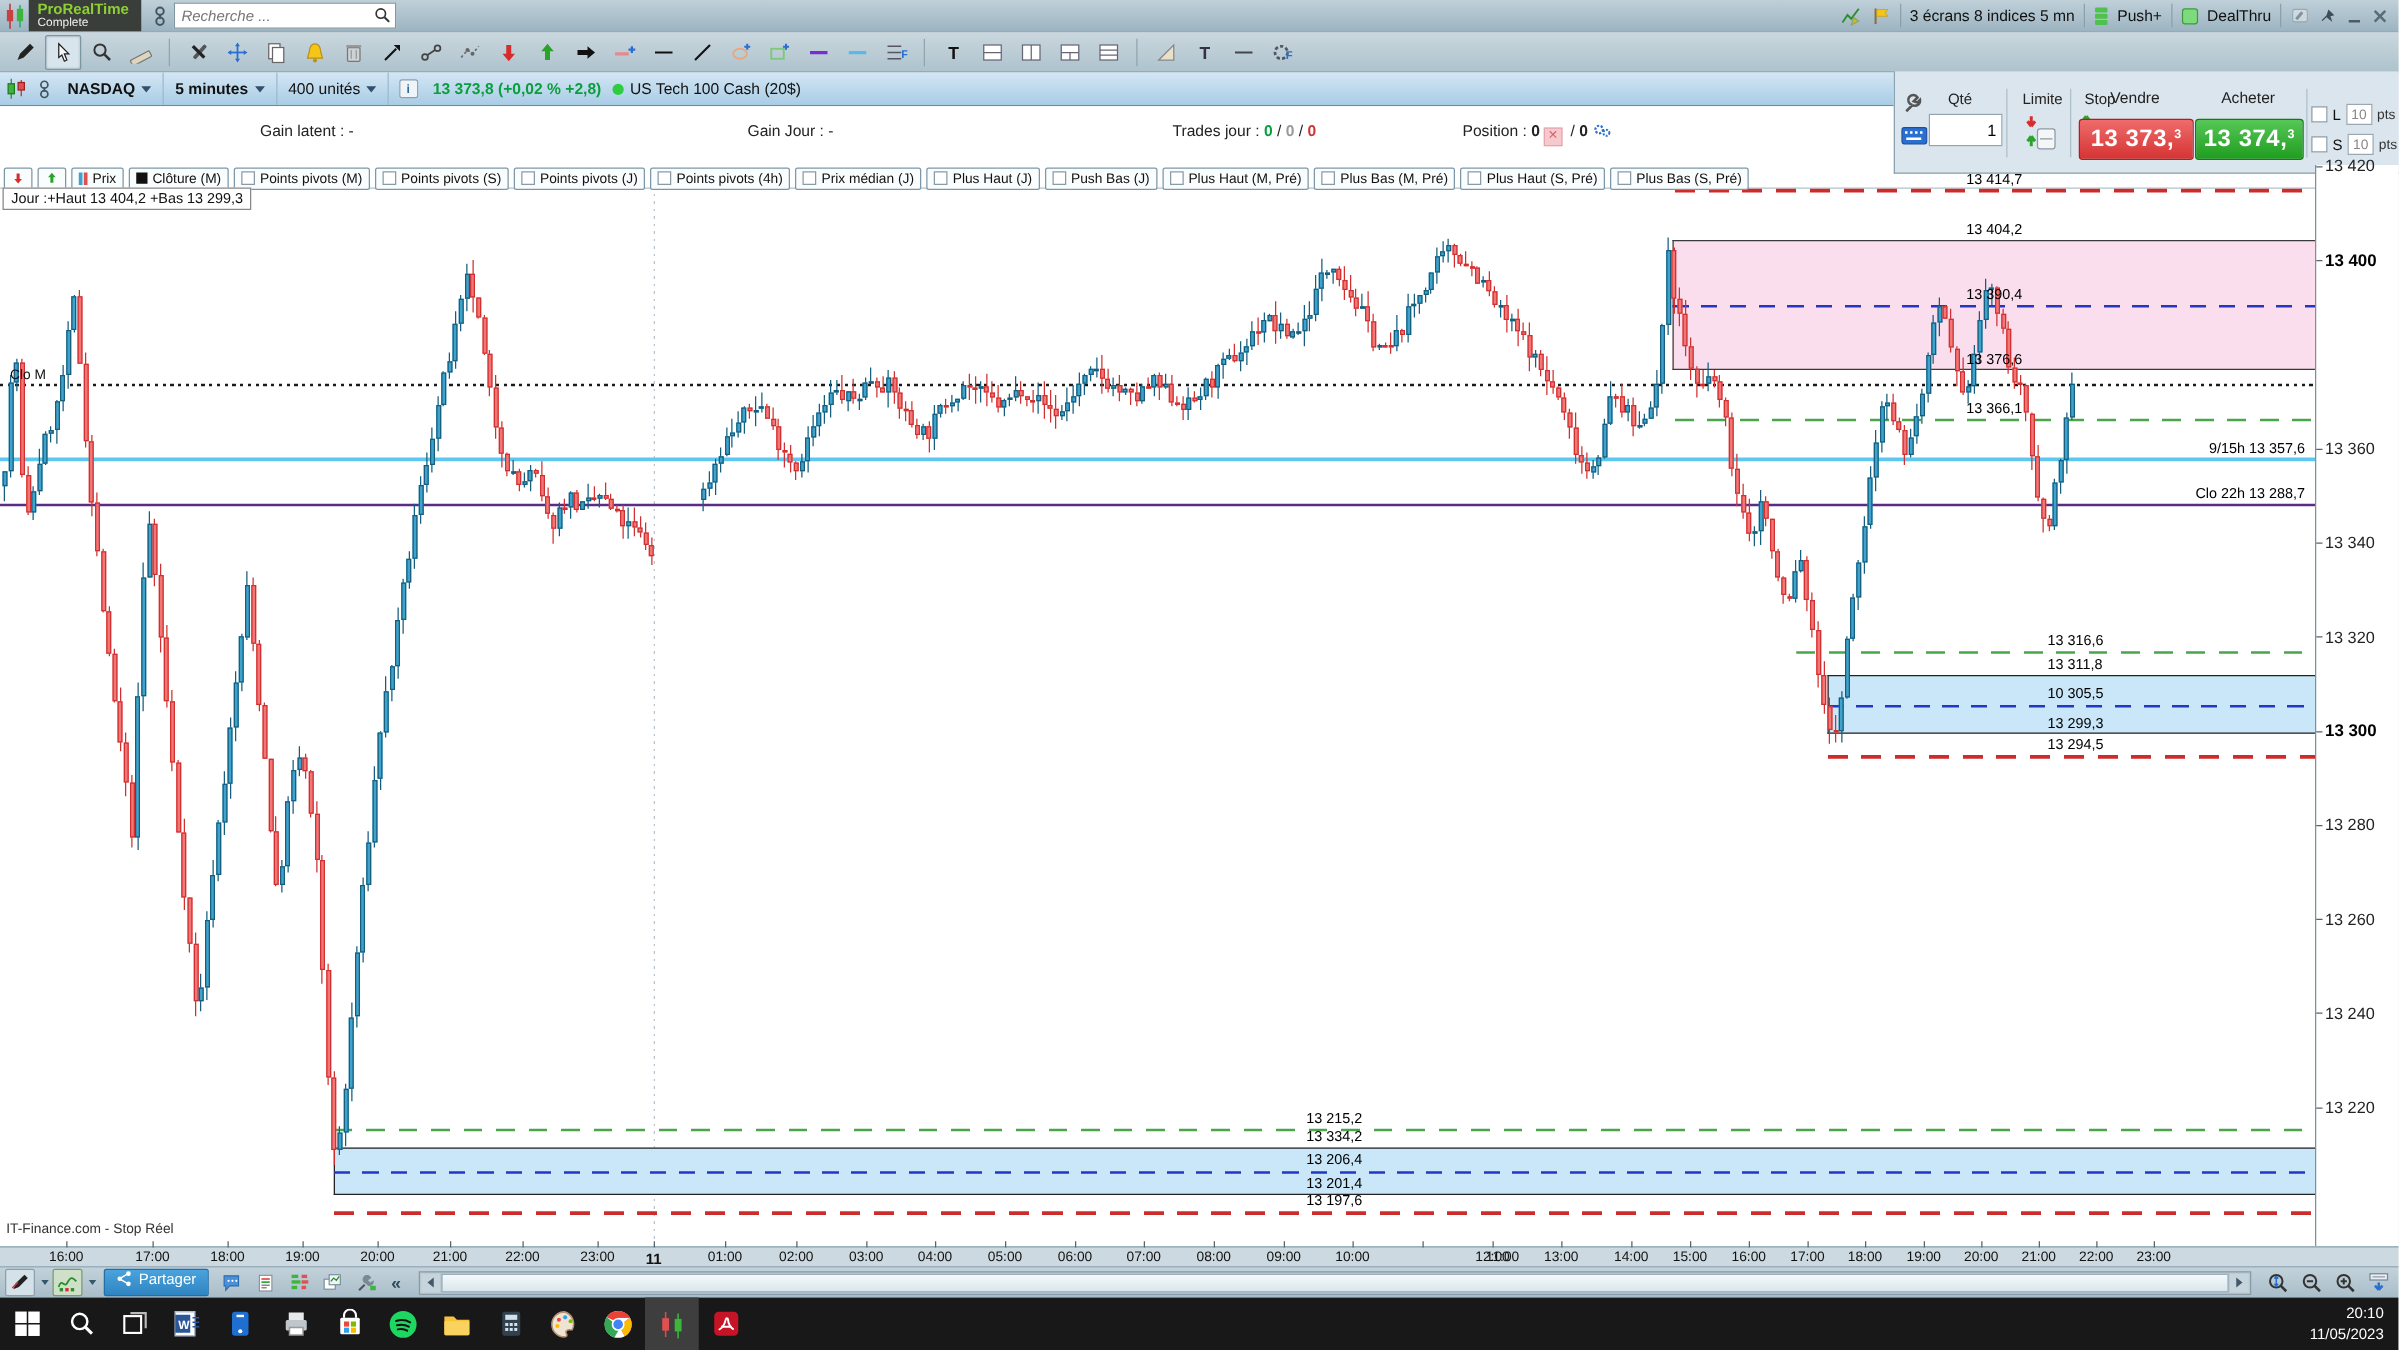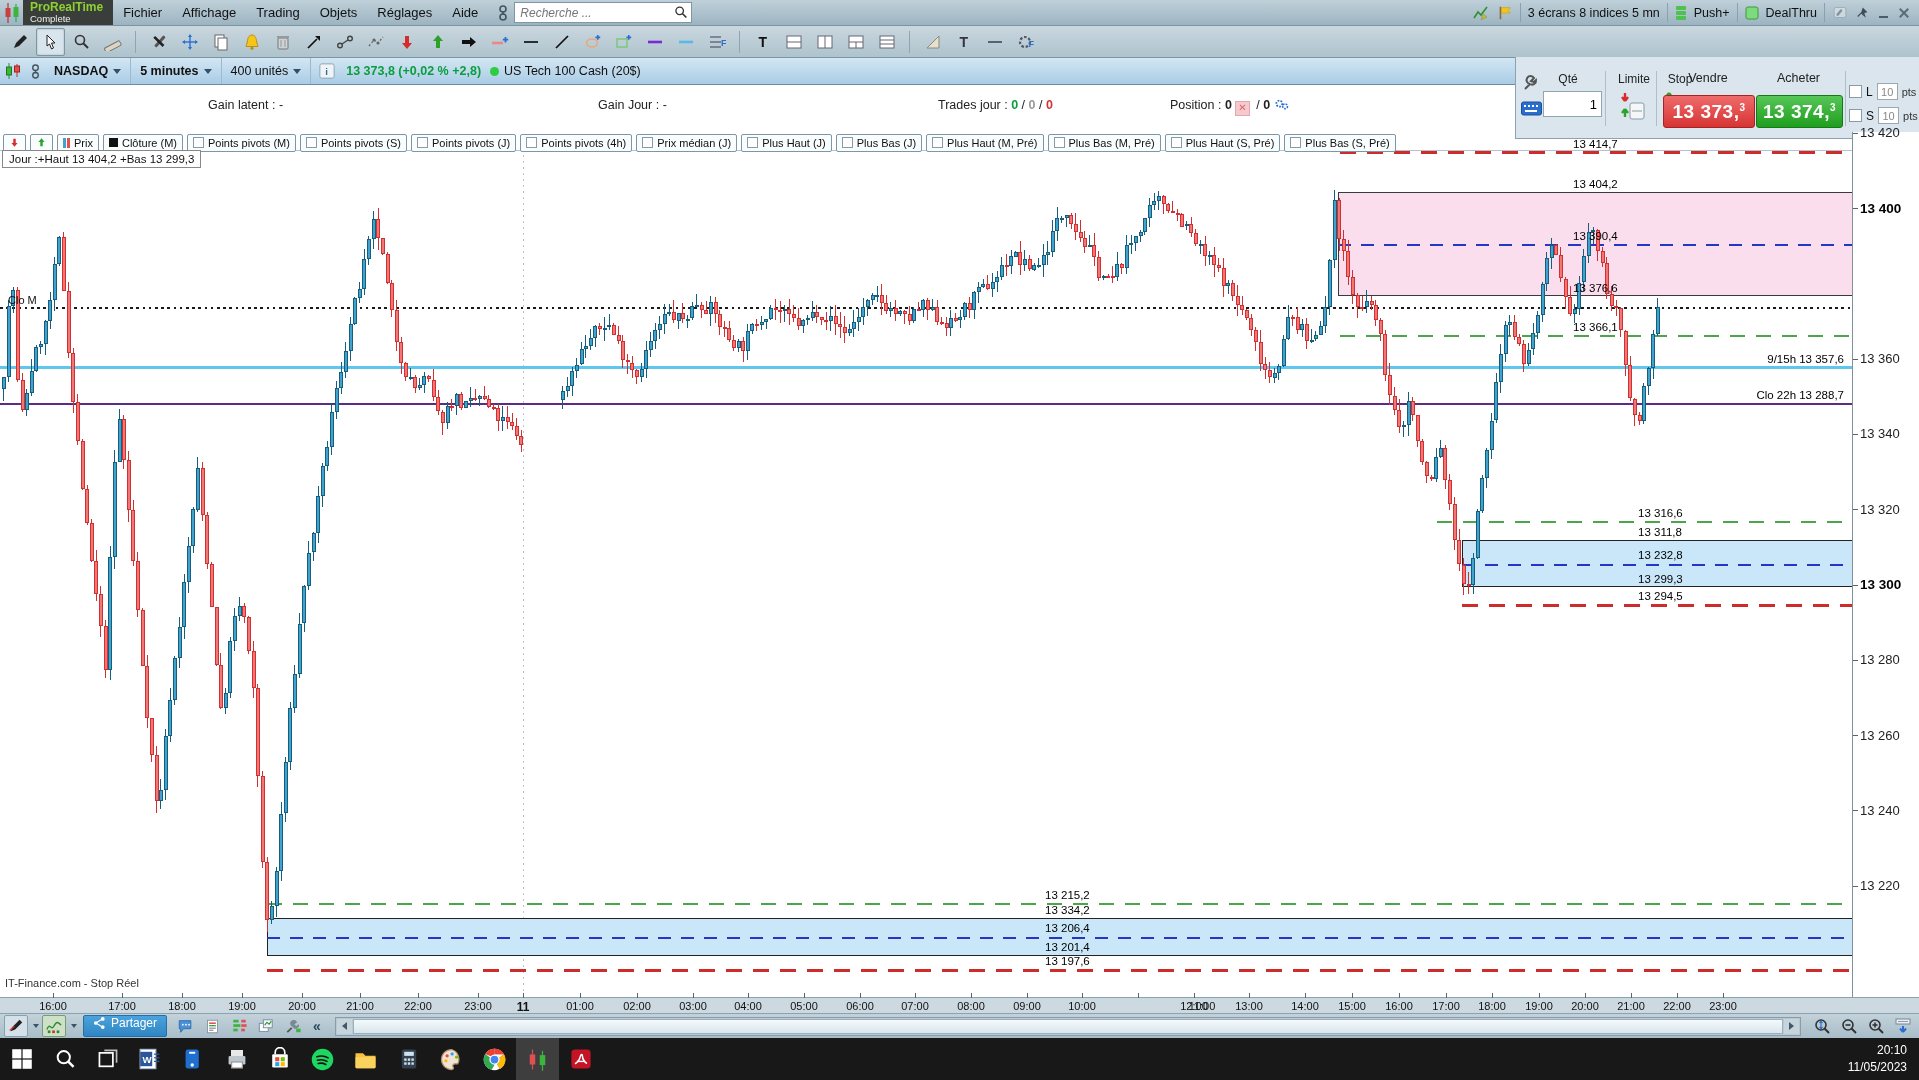--- a/index.html
+++ b/index.html
@@ -142,28 +142,20 @@
           <line x1="5" y1="1" x2="5" y2="21" stroke="#b33" stroke-width="1.2"></line>
           <rect x="2.5" y="6" width="5" height="9" fill="#c94040"></rect>
           <line x1="13" y1="2" x2="13" y2="20" stroke="#2a7" stroke-width="1.2"></line>
           <rect x="10.5" y="5" width="5" height="10" fill="#3db53d"></rect>
         </svg>
     </span>
     <div class="logo">
       <span class="logo-title">ProRealTime</span>
       <span class="logo-sub">Complete</span>
     </div>
-    <div id="menu-items" style="display:flex;height:25px">
-        <div class="menu-item">Fichier</div>
-        <div class="menu-item">Affichage</div>
-        <div class="menu-item">Trading</div>
-        <div class="menu-item">Objets</div>
-        <div class="menu-item">Réglages</div>
-        <div class="menu-item">Aide</div>
-      </div>
     <span class="mb-link">
       <svg width="14" height="18" viewBox="0 0 14 18">
           <circle cx="7" cy="5" r="3" fill="none" stroke="#44565f" stroke-width="1.6"></circle>
           <circle cx="7" cy="13" r="3" fill="none" stroke="#44565f" stroke-width="1.6"></circle>
           <line x1="7" y1="7" x2="7" y2="11" stroke="#44565f" stroke-width="1.6"></line>
         </svg>
     </span>
     <div class="searchbox">
       <input placeholder="Recherche ..." style="">
       <span>
@@ -668,21 +660,21 @@
       <div class="ind-btn">
         <span class="ind-cb"></span>
         <span>Prix médian (J)</span>
       </div>
       <div class="ind-btn">
         <span class="ind-cb"></span>
         <span>Plus Haut (J)</span>
       </div>
       <div class="ind-btn">
         <span class="ind-cb"></span>
-        <span>Plus Bas (J)</span>
+        <span>Push Bas (J)</span>
       </div>
       <div class="ind-btn">
         <span class="ind-cb"></span>
         <span>Plus Haut (M, Pré)</span>
       </div>
       <div class="ind-btn">
         <span class="ind-cb"></span>
         <span>Plus Bas (M, Pré)</span>
       </div>
       <div class="ind-btn">
@@ -703,21 +695,21 @@
       <div id="clo-m" style="top: 161.773px;">Clo M</div>
       <div id="watermark">IT-Finance.com - Stop Réel</div>
     <div class="zone zone-pink" style="left: 1338px; top: 60.2px; width: 514px; height: 103.9px;"></div>
         <div class="cline" style="left: 1338px; top: 112.1px; width: 514px; height: 2px; background: repeating-linear-gradient(90deg, rgb(35, 54, 196) 0px, rgb(35, 54, 196) 13px, transparent 13px, transparent 23px); z-index: 2;"></div>
         <div class="lvl-label" style="left: 1573px; top: 45.687px;">13 404,2</div>
         <div class="lvl-label" style="left: 1573px; top: 97.644px;">13 390,4</div>
         <div class="lvl-label" style="left: 1573px; top: 149.601px;">13 376,6</div>
         <div class="zone zone-blue" style="left: 1462px; top: 408.1px; width: 390px; height: 47.1px;"></div>
         <div class="cline" style="left: 1462px; top: 431.8px; width: 390px; height: 2px; background: repeating-linear-gradient(90deg, rgb(35, 54, 196) 0px, rgb(35, 54, 196) 13px, transparent 13px, transparent 23px); z-index: 2;"></div>
         <div class="lvl-label" style="left: 1638px; top: 393.573px;">13 311,8</div>
-        <div class="lvl-label" style="left: 1638px; top: 417.293px;">13 232,8</div>
+        <div class="lvl-label" style="left: 1638px; top: 417.293px;">10 305,5</div>
         <div class="lvl-label" style="left: 1638px; top: 440.635px;">13 299,3</div>
         <div class="zone zone-blue" style="left: 267px; top: 786.1px; width: 1585px; height: 37.6px;"></div>
         <div class="cline" style="left: 267px; top: 804.9px; width: 1585px; height: 2px; background: repeating-linear-gradient(90deg, rgb(35, 54, 196) 0px, rgb(35, 54, 196) 13px, transparent 13px, transparent 23px); z-index: 2;"></div>
         <div class="lvl-label" style="left: 1045px; top: 771.579px;">13 334,2</div>
         <div class="lvl-label" style="left: 1045px; top: 790.404px;">13 206,4</div>
         <div class="lvl-label" style="left: 1045px; top: 809.229px;">13 201,4</div>
         <div class="cline" style="left: 1340px; top: 19.2px; width: 512px; height: 3px; background: repeating-linear-gradient(90deg, rgb(206, 43, 43) 0px, rgb(206, 43, 43) 16px, transparent 16px, transparent 27px); z-index: 2;"></div>
         <div class="lvl-label" style="left: 1573px; top: 5.6545px;">13 414,7</div>
         <div class="cline" style="left: 0px; top: 175px; width: 1852px; height: 1.6px; background: repeating-linear-gradient(90deg, rgb(26, 26, 26) 0px, rgb(26, 26, 26) 2.6px, transparent 2.6px, transparent 6.2px); z-index: 2;"></div>
         <div class="cline" style="left: 1340px; top: 202.6px; width: 512px; height: 2px; background: repeating-linear-gradient(90deg, rgb(75, 165, 75) 0px, rgb(75, 165, 75) 15px, transparent 15px, transparent 26px); z-index: 2;"></div>

